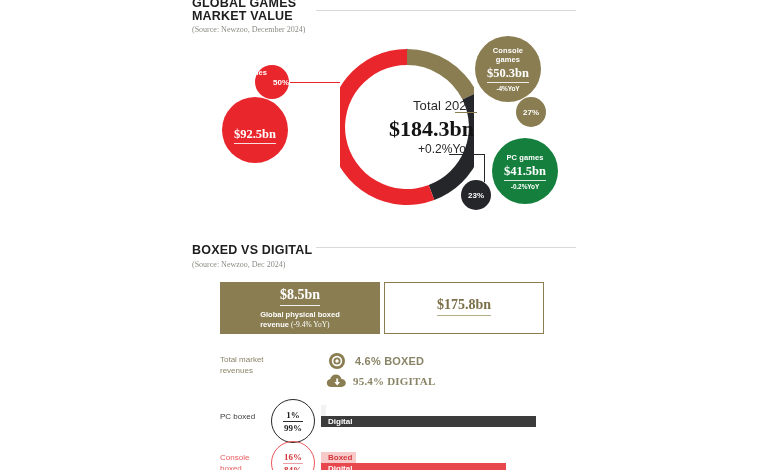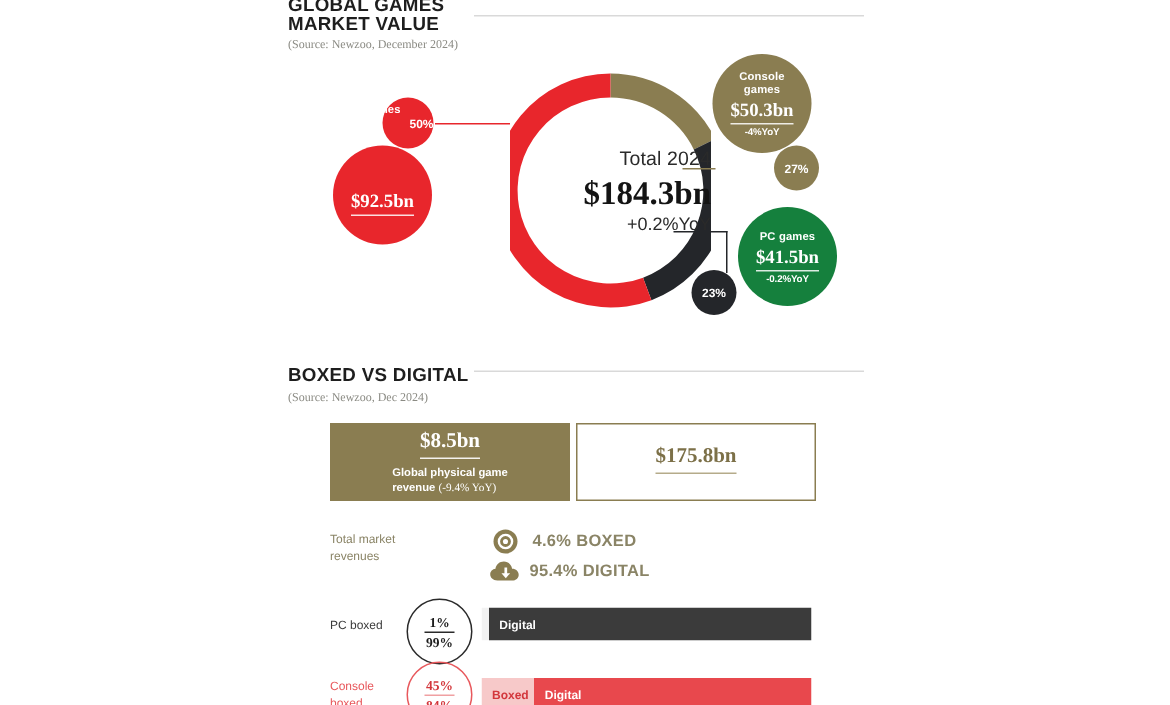--- a/index.html
+++ b/index.html
@@ -81,21 +81,21 @@
   .frac{
     position:absolute;border-radius:50%;box-sizing:border-box;
     display:flex;flex-direction:column;align-items:center;justify-content:center;
     font-family:"Liberation Serif", serif;font-weight:bold;
   }
   .frac-top{font-size:9px;line-height:10px;}
   .frac-bot{font-size:9px;line-height:10px;padding-top:0;}
   .frac-rule{height:1px;width:20px;margin:1px 0;}
 
   
-  .bar{position:absolute;display:flex;overflow:hidden;}
+  .bar{position:absolute;display:flex;overflow:hidden;flex-direction:column;}
   .seg{display:flex;align-items:center;height:100%;box-sizing:border-box;}
   .seg span{font-size:8px;font-weight:bold;padding-left:7px;white-space:nowrap;}
 </style>
 </head>
 <body>
 
 <div class="page">
 
   <div class="sec" style="left:192px;top:-3px;">
     <div class="sec-title">
@@ -160,21 +160,21 @@
     <div class="sec-title">
       <span>BOXED VS DIGITAL</span>
     </div>
     <div class="sec-src">(Source: Newzoo, Dec 2024)</div>
   </div>
   <div class="sec-rule" style="left:316px;top:247px;width:260px;"></div>
 
   <div class="vbox" style="left:220px;top:282px;width:160px;height:52px;background:#8A7D51;">
     <div class="vbox-val" style="color:#ffffff;border-bottom:1px solid rgba(255,255,255,.9);">$8.5bn</div>
     <div class="vbox-cap" style="color:#ffffff;">
-      <span>Global physical game</span><br>
+      <span>Global physical boxed</span><br>
       <span>revenue </span><span class="soft">(-9.4% YoY)</span>
     </div>
   </div>
 
   <div class="vbox" style="left:384px;top:282px;width:160px;height:52px;background:#ffffff;border:1px solid #8A7D51;">
     <div class="vbox-val" style="color:#7c7048;border-bottom:1px solid #b5ab8a;">$175.8bn</div>
   </div>
 
   <div class="row-label" style="left:220px;top:354px;">
     <span>Total market</span><br>
@@ -188,21 +188,21 @@
       <circle cx="9" cy="9" r="1.7" fill="#ffffff"></circle>
     </svg>
     <span class="stat-txt">4.6% BOXED</span>
   </div>
 
   <div class="stat-line" style="left:326px;top:372px;">
     <svg width="22" height="18" viewBox="0 0 22 18">
       <path d="M5.6,15 C2.6,15 0.8,13.1 0.8,10.9 C0.8,8.9 2.3,7.3 4.3,7.1 C4.8,4.3 7.1,2.4 9.9,2.4 C12.7,2.4 15,4.4 15.4,7.1 C18,7.1 19.8,8.9 19.8,11.1 C19.8,13.3 18,15 15.4,15 Z" fill="#8A7D51"></path>
       <path d="M10.3,6.4 L12.1,6.4 L12.1,10.1 L14.1,10.1 L11.2,13.5 L8.3,10.1 L10.3,10.1 Z" fill="#ffffff"></path>
     </svg>
-    <span class="stat-txt" style="margin-left:5px;">95.4% DIGITAL</span>
+    <span class="stat-txt" style="margin-left:5px;font-family:Liberation Serif, serif;">95.4% DIGITAL</span>
   </div>
 
   <div class="row-label" style="left:220px;top:411px;color:#3a3a3a;">
     <span>PC boxed</span>
   </div>
   <div class="frac" style="left:271px;top:399px;width:44px;height:44px;border:1px solid #2a2a2a;color:#1d1d1d;">
     <div class="frac-top">1%</div>
     <div class="frac-rule" style="background:#2a2a2a;"></div>
     <div class="frac-bot">99%</div>
   </div>
@@ -211,21 +211,21 @@
     <div class="seg" style="width:97.8%;background:#3B3B3B;">
       <span style="color:#ffffff;">Digital</span>
     </div>
   </div>
 
   <div class="row-label" style="left:220px;top:452px;color:#E8585C;">
     <span>Console</span><br>
     <span>boxed</span>
   </div>
   <div class="frac" style="left:271px;top:441px;width:44px;height:44px;border:1px solid #E8585C;color:#D3373C;">
-    <div class="frac-top">45%</div>
+    <div class="frac-top">16%</div>
     <div class="frac-rule" style="background:#F0A0A2;"></div>
     <div class="frac-bot">84%</div>
   </div>
   <div class="bar" style="left:321px;top:452px;width:220px;height:22px;">
     <div class="seg" style="width:16%;background:#F7C9C9;">
       <span style="color:#D3373C;">Boxed</span>
     </div>
     <div class="seg" style="width:84%;background:#E8484D;">
       <span style="color:#ffffff;">Digital</span>
     </div>

